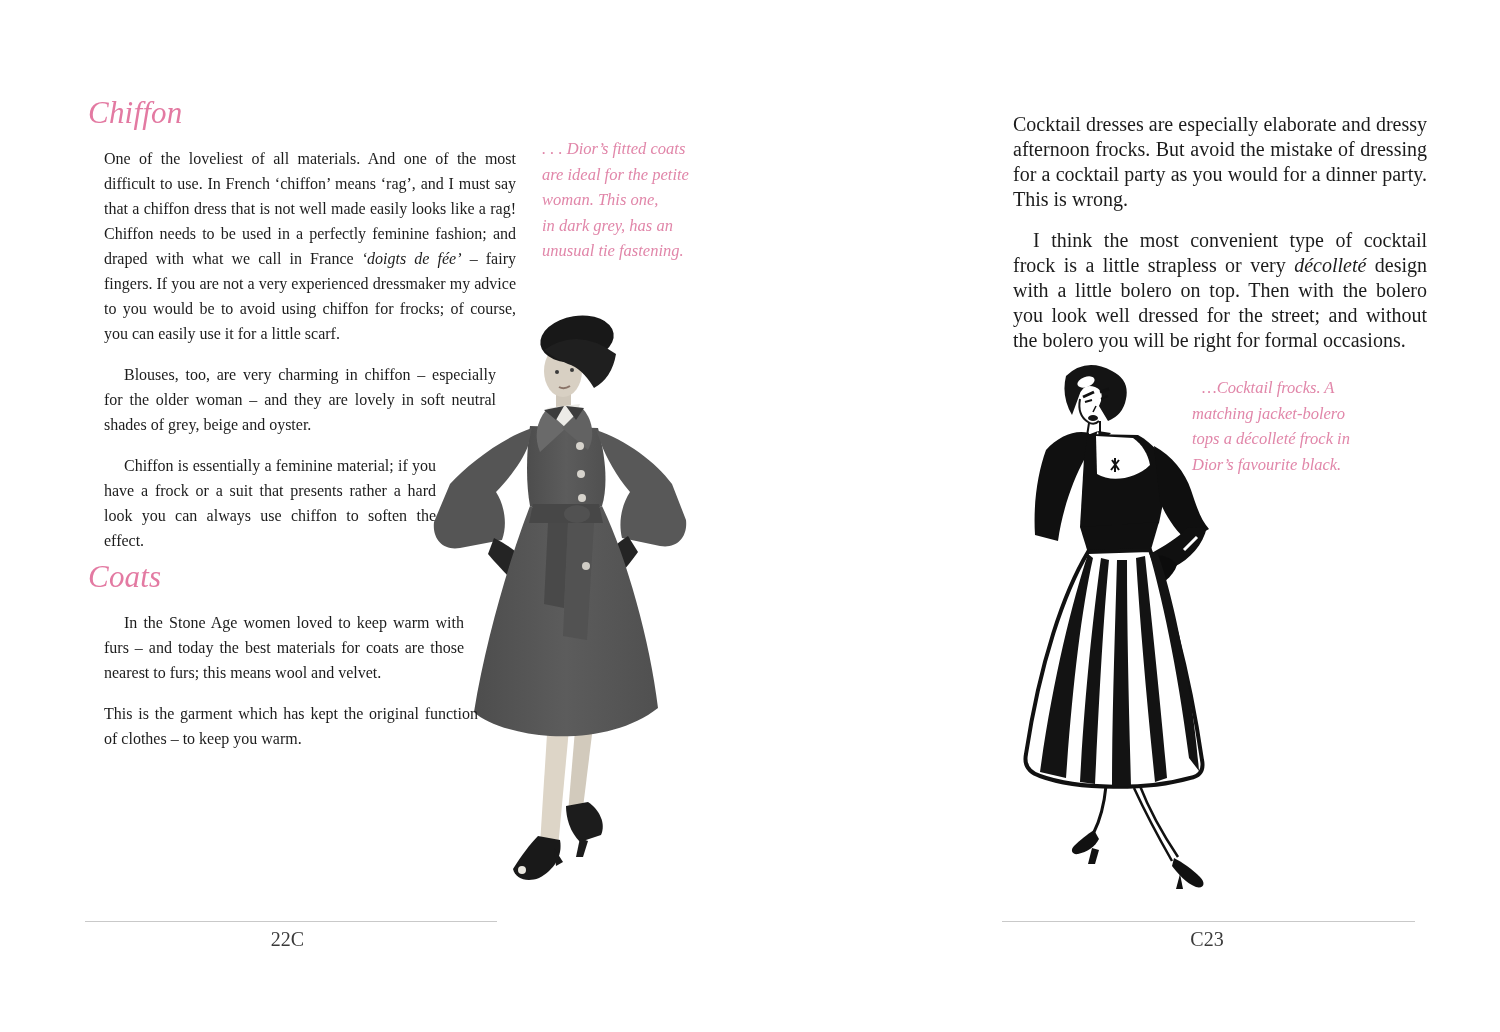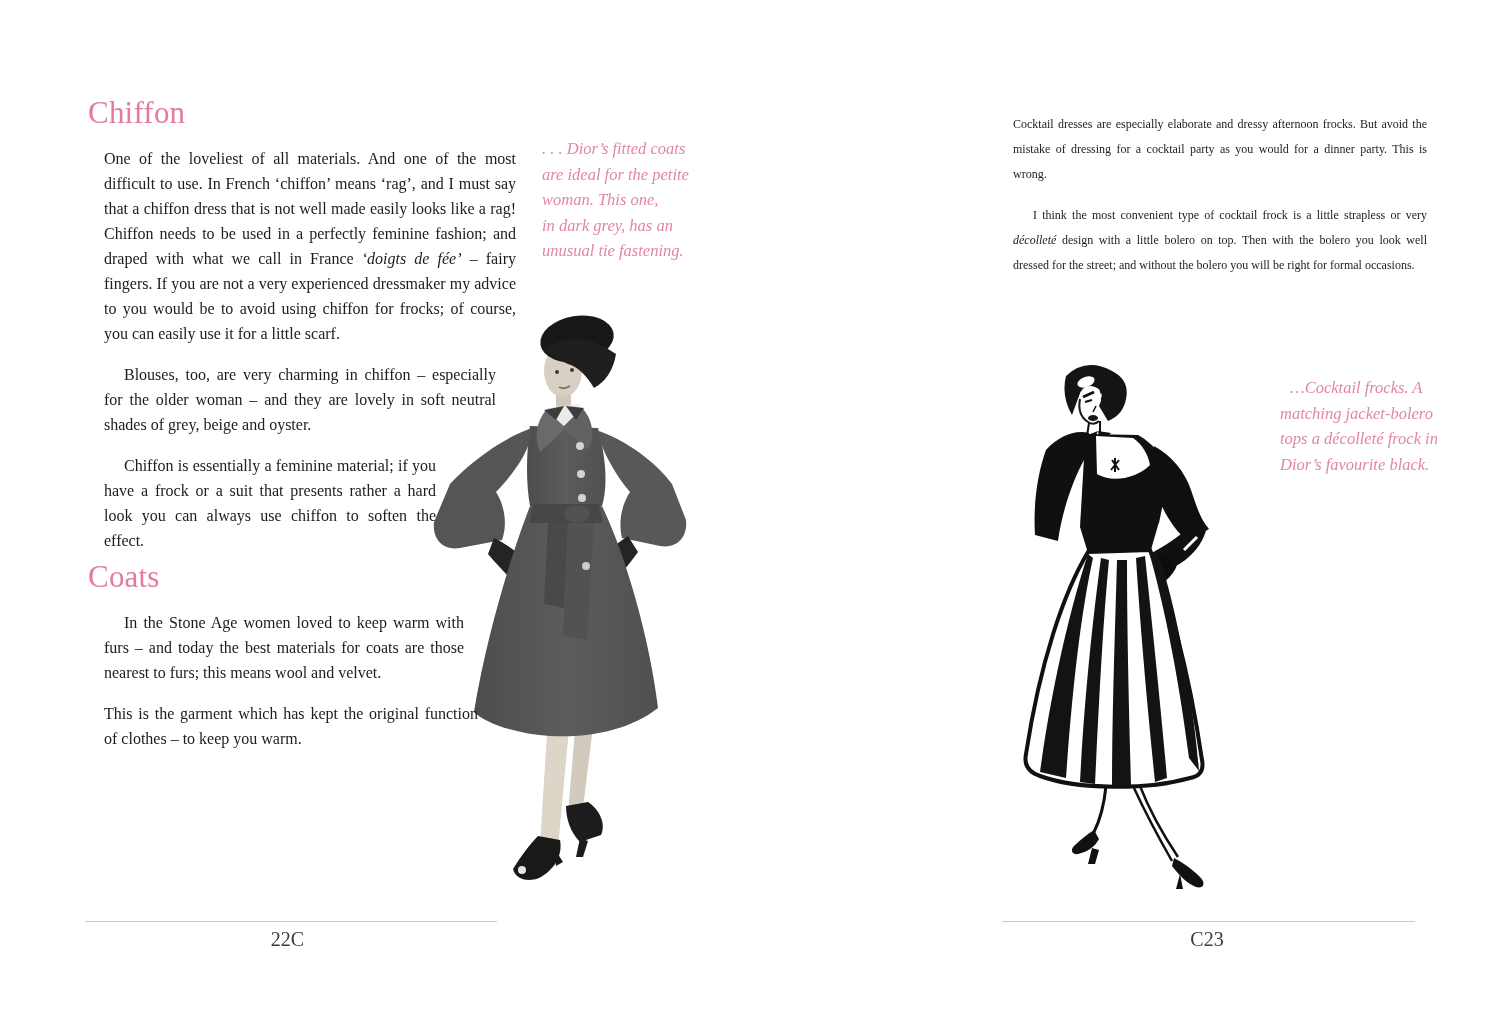--- a/index.html
+++ b/index.html
@@ -8,27 +8,27 @@
     --ink:#1c1c1c;
   }
   html,body{margin:0;padding:0;}
   body{
     width:1500px;height:1032px;position:relative;background:#ffffff;
     font-family:"Liberation Serif", serif;color:var(--ink);overflow:hidden;
   }
   .abs{position:absolute;}
   h2.sec{
     font-size:31px;font-weight:400;color:var(--pink);
-    margin:0 0 9px 0;line-height:34px;letter-spacing:.2px;
+    margin:0 0 9px 0;line-height:34px;letter-spacing:.2px;font-style:italic;
   }
   .para{
     font-size:16px;line-height:25px;color:var(--ink);
     text-align:justify;margin:16px;
   }
-  .para-r{font-size:12px;font-family:Liberation Serif, serif;}
+  .para-r{font-size:20px;font-family:Liberation Serif, serif;}
   .ind{text-indent:20px;}
   .cap{
     font-style:italic;font-size:16.5px;line-height:25.5px;color:var(--pink2);
   }
   .cap-ind{text-indent:10px;display:block;}
   .rule{height:1px;background:#c9c9c9;}
   .folio-row{
     display:flex;justify-content:center;
     font-size:20px;color:#3a3a3a;
   }
@@ -110,21 +110,21 @@
 <div class="abs folio-row" style="left:85px;top:928px;width:405px">
   <span>22</span>
   <span>C</span>
 </div>
 
 <div class="abs" style="left:997px;top:96px;width:414px">
   <p class="para para-r" style="width:414px">Cocktail dresses are especially elaborate and dressy afternoon frocks. But avoid the mistake of dressing for a cocktail party as you would for a dinner party. This is wrong.</p>
   <p class="para para-r ind" style="width:414px">I think the most convenient type of cocktail frock is a little strapless or very <i>décolleté</i> design with a little bolero on top. Then with the bolero you look well dressed for the street; and without the bolero you will be right for formal occasions.</p>
 </div>
 
-<div class="abs cap cap-ind" style="left:1280px;top:375px;width:165px">…Cocktail frocks. A<br>matching jacket-bolero<br>tops a décolleté frock in<br>Dior’s favourite black.</div>
+<div class="abs cap cap-ind" style="left:1192px;top:375px;width:165px">…Cocktail frocks. A<br>matching jacket-bolero<br>tops a décolleté frock in<br>Dior’s favourite black.</div>
 
 <svg class="abs" style="left:988px;top:362px" width="278" height="538" viewBox="0 0 278 538" role="img">
 
   <path d="M78 14 Q98 -5 124 9 Q142 18 138 37 Q135 53 120 59 L111 44 Q118 29 107 25 Q95 21 91 34 L84 53 Q73 34 78 14 Z" fill="#141414"></path>
   <ellipse cx="98" cy="20" rx="9" ry="5" fill="#ffffff" transform="rotate(-20 98 20)"></ellipse>
 
   <path d="M95 35 L106 30 M112 30 L121 27" stroke="#111111" stroke-width="3" fill="none"></path>
   <path d="M97 40 L104 38 M113 37 L120 34" stroke="#111111" stroke-width="2" fill="none"></path>
   <path d="M108 44 L105 50" stroke="#111111" stroke-width="1.5" fill="none"></path>
   <ellipse cx="105" cy="56" rx="5" ry="3" fill="#161616"></ellipse>

